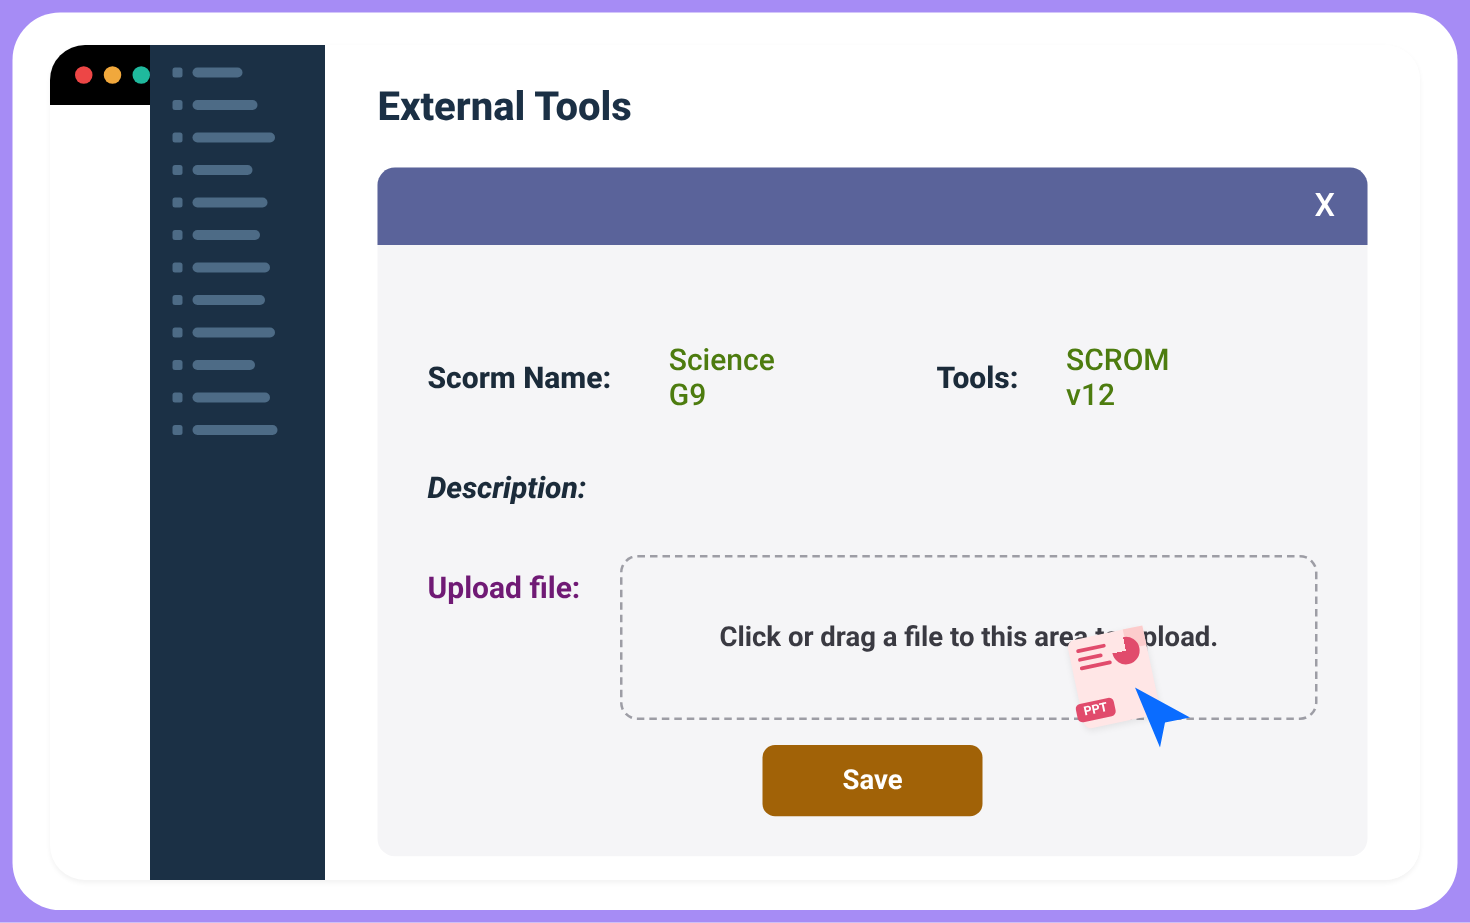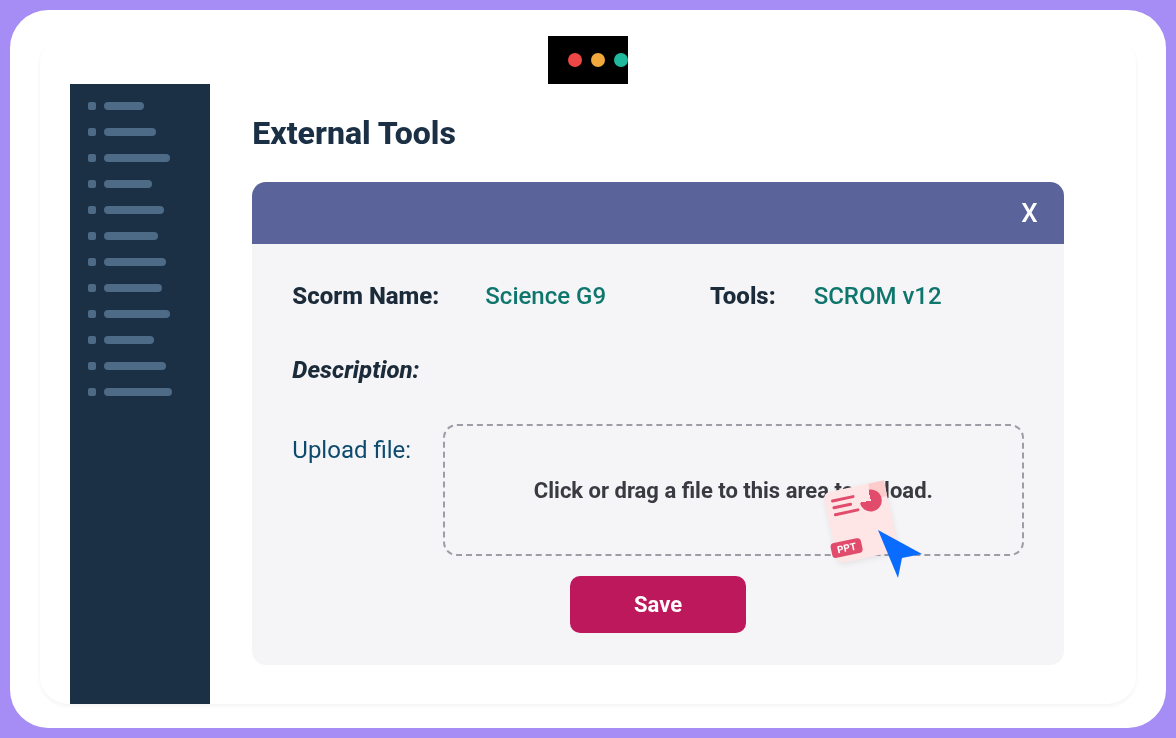--- a/index.html
+++ b/index.html
@@ -24,23 +24,21 @@
       padding: 26px 30px 24px 30px;
       position: relative;
       overflow: hidden;
     }
     .browser-window {
       border-radius: 28px;
       overflow: hidden;
       width: 100%;
       height: 100%;
       display: flex;
-      flex-direction: column;
       box-shadow: 0 2px 4px rgba(0,0,0,0.05);
-      align-items: center;
     }
     .titlebar {
       background: #000;
       height: 48px;
       display: flex;
       align-items: center;
       padding-left: 20px;
       gap: 9px;
     }
     .dot {
@@ -121,42 +119,43 @@
       font-style: italic;
     }
     .form-label {
       font-size: 24px;
       font-weight: 800;
       color: #1b2b3a;
       min-width: 175px;
     }
     .form-value {
       font-size: 24px;
-      color: #0f766e;
+      color: #4d7c0f;
       font-weight: 500;
     }
     .row-top {
       display: flex;
       gap: 52px;
       margin-bottom: 46px;
+      margin-top: 40px;
     }
     .field-group {
       display: flex;
       align-items: center;
       gap: 18px;
     }
     .upload-row {
       display: flex;
       align-items: flex-start;
       gap: 32px;
     }
     .upload-label {
       font-size: 24px;
-      font-weight: 400;
-      color: #0c4a6e;
+      font-weight: 700;
+      color: #701a75;
       padding-top: 12px;
     }
     .dropzone {
       flex: 1;
       border: 2px dashed #9d9da5;
       border-radius: 14px;
       height: 132px;
       display: flex;
       align-items: center;
       justify-content: center;
@@ -166,21 +165,21 @@
       font-size: 22px;
       font-weight: 700;
       color: #3a3a42;
     }
     .save-row {
       display: flex;
       justify-content: center;
       margin-top: 20px;
     }
     .save-btn {
-      background: #be185d;
+      background: #a16207;
       color: #fff;
       font-size: 22px;
       font-weight: 700;
       border: none;
       border-radius: 10px;
       padding: 16px 64px;
       cursor: pointer;
     }
     .file-cursor-group {
       position: absolute;

